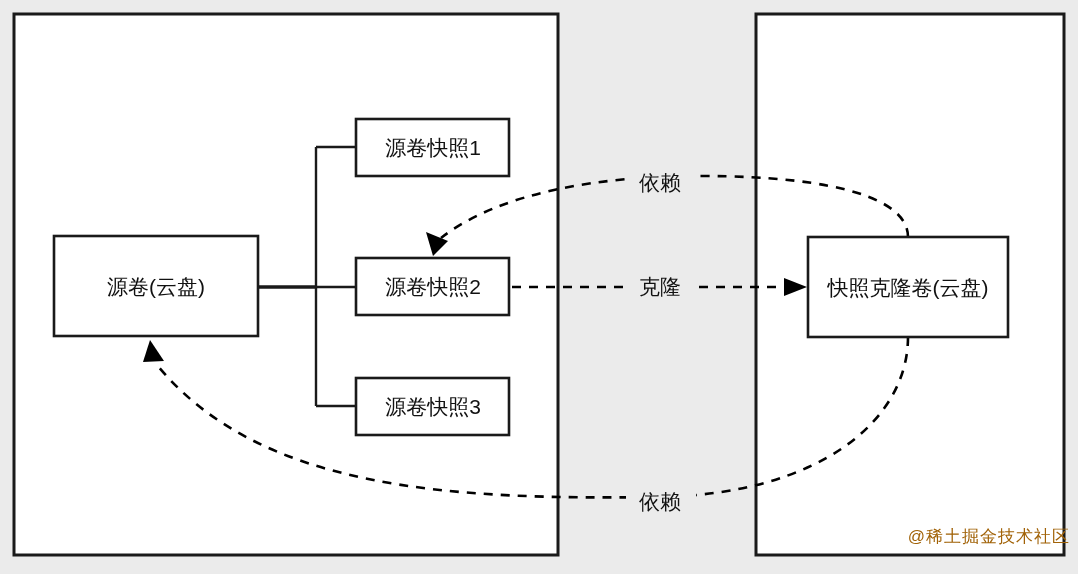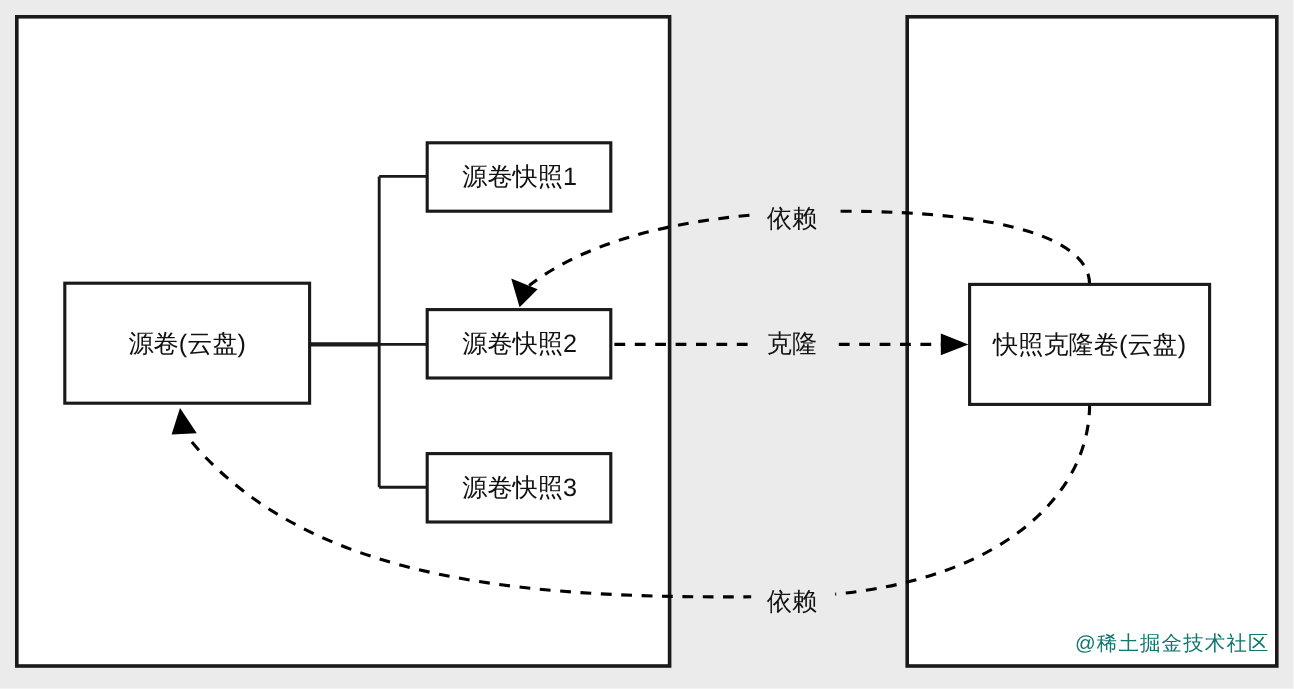--- a/index.html
+++ b/index.html
@@ -62,25 +62,25 @@
     fill: #111111;
     text-anchor: middle;
     dominant-baseline: middle;
   }
   .arrowhead {
     fill: #000000;
     stroke: none;
   }
   .watermark {
     position: absolute;
-    right: 20px;
+    right: 8px;
     bottom: 26px;
     font-family: "Liberation Sans", "DejaVu Sans", sans-serif;
     font-size: 17px;
-    color: #0f766e;
+    color: #a16207;
     letter-spacing: 1px;
     white-space: nowrap;
     user-select: none;
   }
 </style>
 </head>
 <body>
 
 <div id="stage">
 

